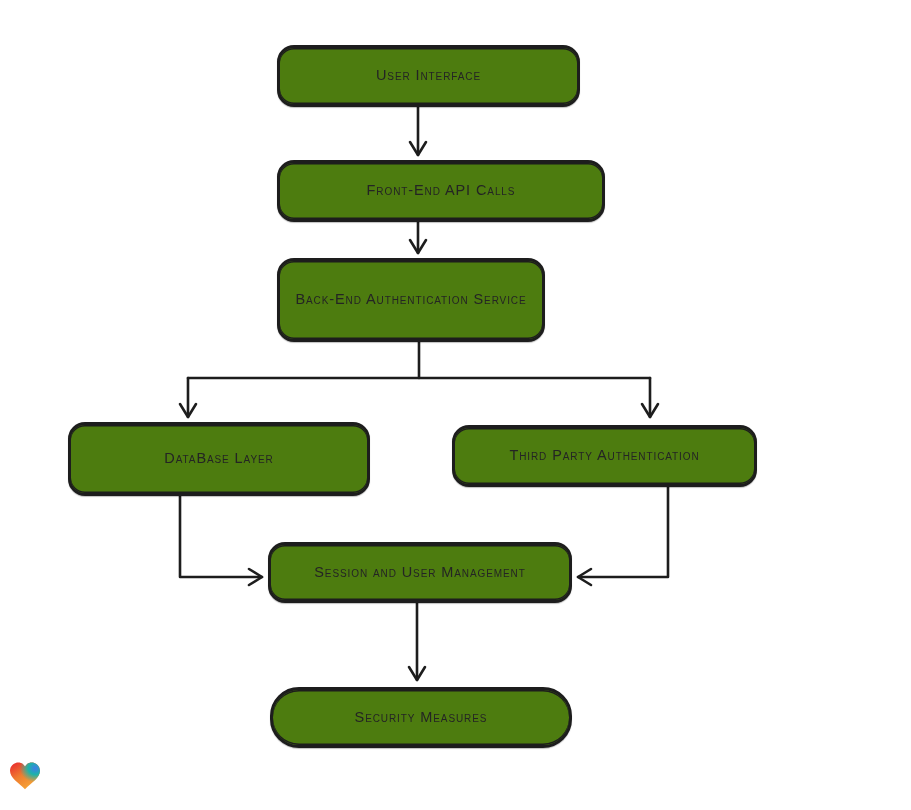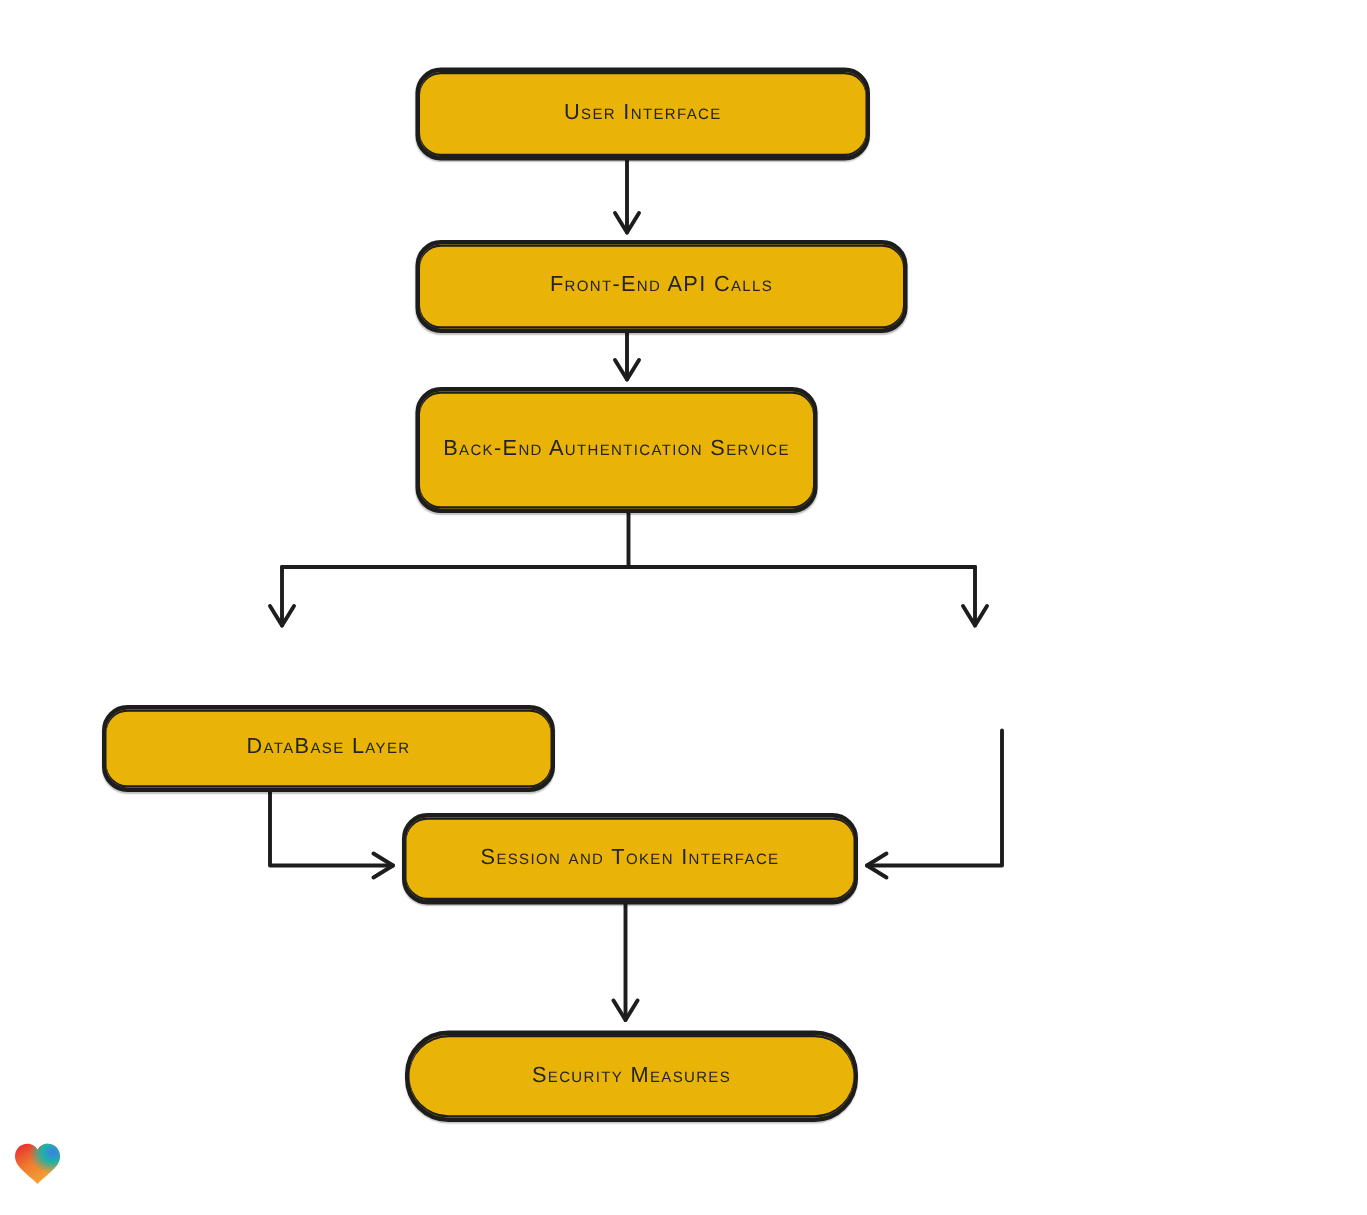--- a/index.html
+++ b/index.html
@@ -13,21 +13,21 @@
   }
   .edges {
     position: absolute;
     left: 0; top: 0;
     width: 911px; height: 810px;
     z-index: 1;
   }
   .node {
     position: absolute;
     z-index: 2;
-    background: #eab308;
+    background: #4d7c0f;
     border: 3px solid #1d1d1d;
     border-radius: 17px;
     box-shadow: inset 0 1.5px 0 #1d1d1d, inset 0 -1.5px 0 #1d1d1d, 0 1px 1px rgba(0,0,0,0.25);
     display: flex;
     align-items: center;
     justify-content: center;
     text-align: center;
     box-sizing: border-box;
   }
   .node-label {
@@ -77,27 +77,30 @@
   </div>
 
   <div class="node" style="left:277px; top:160px; width:328px; height:62px;">
     <span class="node-label">Front-End API Calls</span>
   </div>
 
   <div class="node" style="left:277px; top:258px; width:268px; height:84px;">
     <span class="node-label">Back-End Authentication Service</span>
   </div>
 
-  <div class="node" style="left:68px; top:422px; width:302px; height:58px;margin-top:48px;">
+  <div class="node" style="left:68px; top:422px; width:302px; height:74px;">
     <span class="node-label">DataBase Layer</span>
   </div>
 
+  <div class="node" style="left:452px; top:425px; width:305px; height:62px;">
+    <span class="node-label">Third Party Authentication</span>
+  </div>
 
   <div class="node" style="left:268px; top:542px; width:304px; height:61px;">
-    <span class="node-label">Session and Token Interface</span>
+    <span class="node-label">Session and User Management</span>
   </div>
 
   <div class="node" style="left:270px; top:687px; width:302px; height:61px;border-radius:29px;">
     <span class="node-label">Security Measures</span>
   </div>
 
   <svg class="logo" viewBox="0 0 32 30" xmlns="http://www.w3.org/2000/svg">
     <defs>
       <linearGradient id="heartBase" x1="0" y1="0" x2="0.7" y2="1">
         <stop offset="0" stop-color="#e8232e"></stop>

